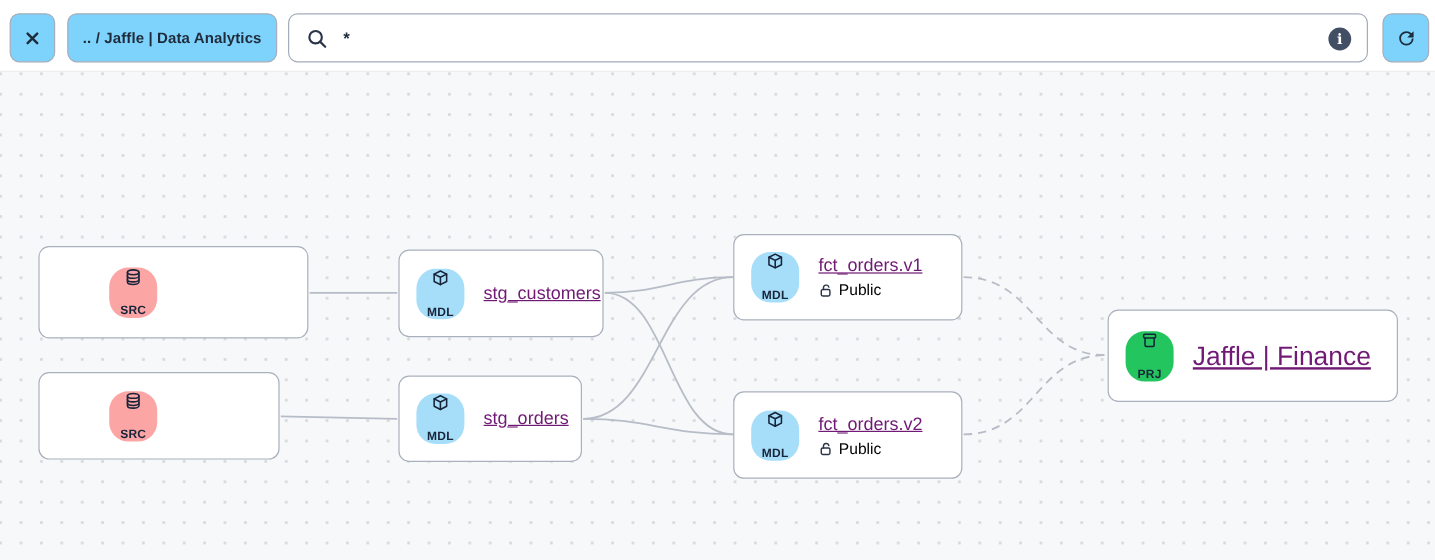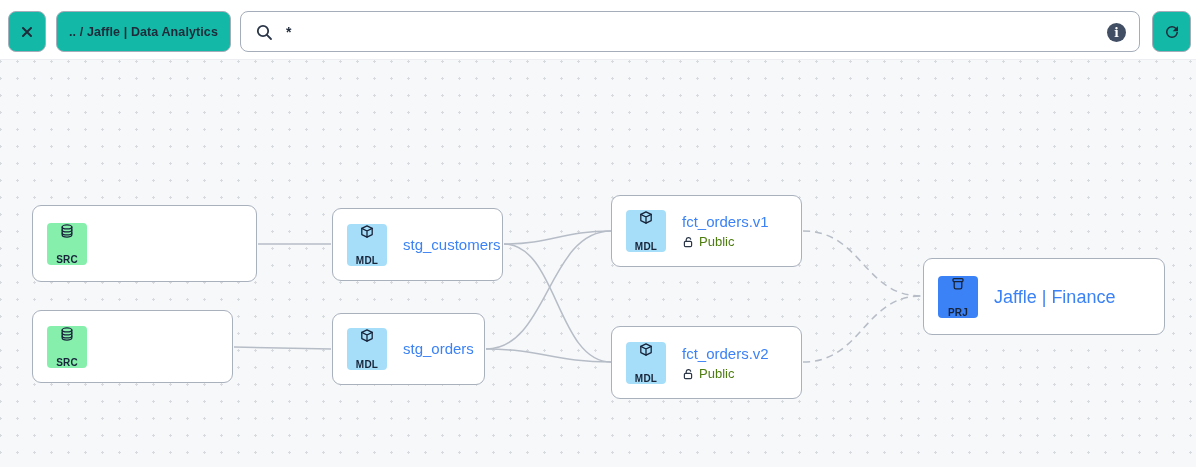--- a/index.html
+++ b/index.html
@@ -22,21 +22,21 @@
   .edge { fill:none; stroke:#b7bdc7; stroke-width:1.5; }
   .edge.dashed { stroke-dasharray:7 5; }
 
   
   .topbar {
     position:absolute; left:0; top:0; width:1196px; height:60px;
     background:#ffffff; border-bottom:1px solid #eceef1; z-index:5;
   }
   .tb-btn {
     position:absolute; top:11px; height:41px;
-    background:#14b8a6; border:1px solid #a5adba; border-radius:8px;
+    background:#7dd3fc; border:1px solid #a5adba; border-radius:8px;
     display:flex; align-items:center; justify-content:center;
     cursor:pointer; color:#1f2a3a;
   }
   .tb-close   { left:8px;  width:38px; }
   .tb-crumb   { left:56px; width:175px; font-size:12.5px; font-weight:700; letter-spacing:.1px; }
   .tb-refresh { left:1152px; width:39px; }
   .searchbox {
     position:absolute; left:240px; top:11px; width:900px; height:41px;
     background:#fff; border:1px solid #a5adba; border-radius:8px;
   }
@@ -56,34 +56,34 @@
   }
 
   
   .node {
     position:absolute; background:#fff;
     border:1px solid #a9b1bd; border-radius:9px;
     display:flex; align-items:center; padding-left:14px;
     z-index:3; cursor:pointer;
   }
   .badge {
-    width:40px; height:42px; border-radius:4px; flex:0 0 40px;
+    width:40px; height:42px; border-radius:16px; flex:0 0 40px;
     display:flex; flex-direction:column; align-items:center; justify-content:center;
     gap:16px; color:#17243a;
   }
   .badge span { font-size:10px; font-weight:700; letter-spacing:.2px; line-height:1; }
-  .badge-src { background:#86efac; }
+  .badge-src { background:#fca5a5;margin-left:44px; }
   .badge-mdl { background:#a6def9; }
-  .badge-prj { background:#3b82f6; }
+  .badge-prj { background:#22c55e; }
   .node-text { margin-left:16px; display:flex; flex-direction:column; }
-  .node-label { font-size:15px; color:#3b82f6; line-height:20px; }
-  .node-label.lg { font-size:18px; line-height:22px; }
+  .node-label { font-size:15px; color:#701a75; line-height:20px;text-decoration:underline; }
+  .node-label.lg { font-size:22px; line-height:22px; }
   .node-subtitle { font-size:12.5px; color:#1f2a3a; line-height:17px; }
   .access-row { display:flex; align-items:center; gap:5px; margin-top:2px; }
-  .access-row span { font-size:13px; color:#4d7c0f; line-height:16px; }
+  .access-row span { font-size:13px; color:#000000; line-height:16px; }
 
   .n-src-customers { left:32px;  top:205px; width:225px; height:77px; }
   .n-src-orders    { left:32px;  top:310px; width:201px; height:73px; }
   .n-stg-customers { left:332px; top:208px; width:171px; height:73px; }
   .n-stg-orders    { left:332px; top:313px; width:153px; height:72px; }
   .n-fct-v1        { left:611px; top:195px; width:191px; height:72px; }
   .n-fct-v2        { left:611px; top:326px; width:191px; height:73px; }
   .n-project       { left:923px; top:258px; width:242px; height:77px; }
 
   .icon-stroke { stroke:#17243a; stroke-width:1.3; fill:none; stroke-linecap:round; stroke-linejoin:round; }

